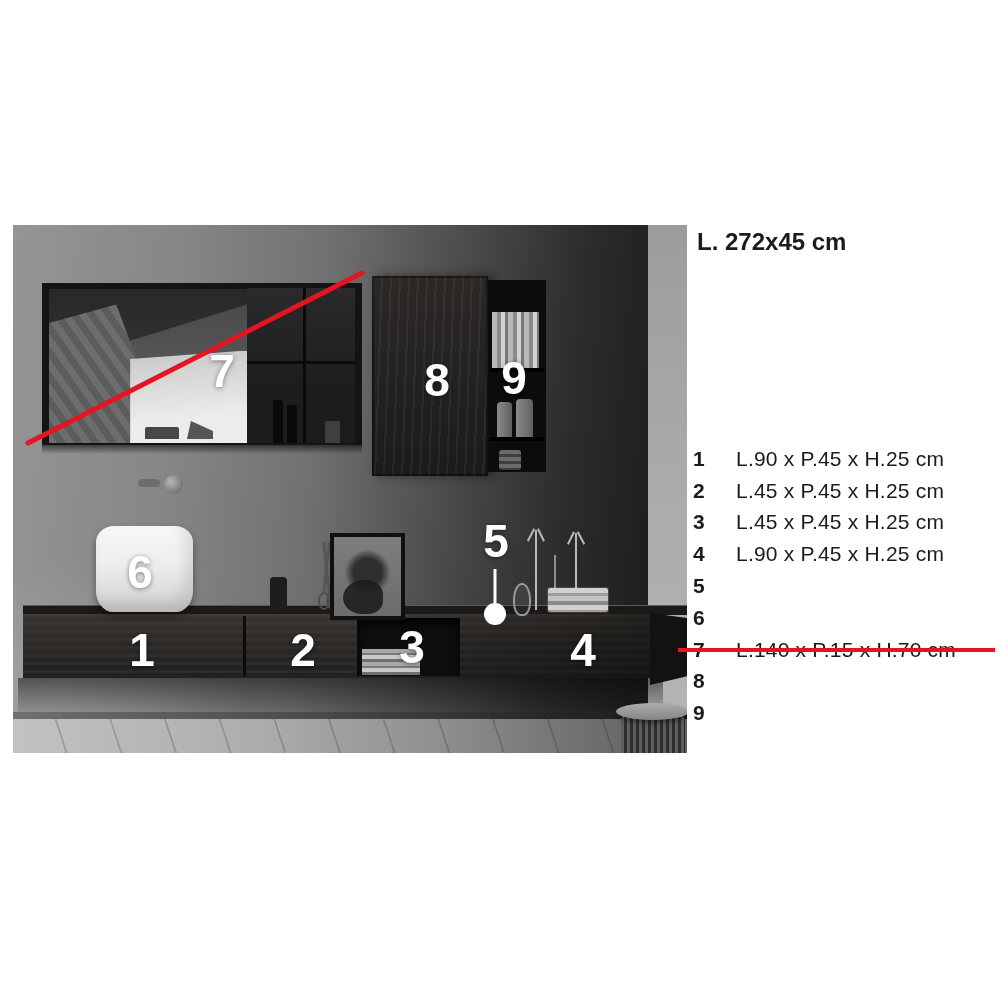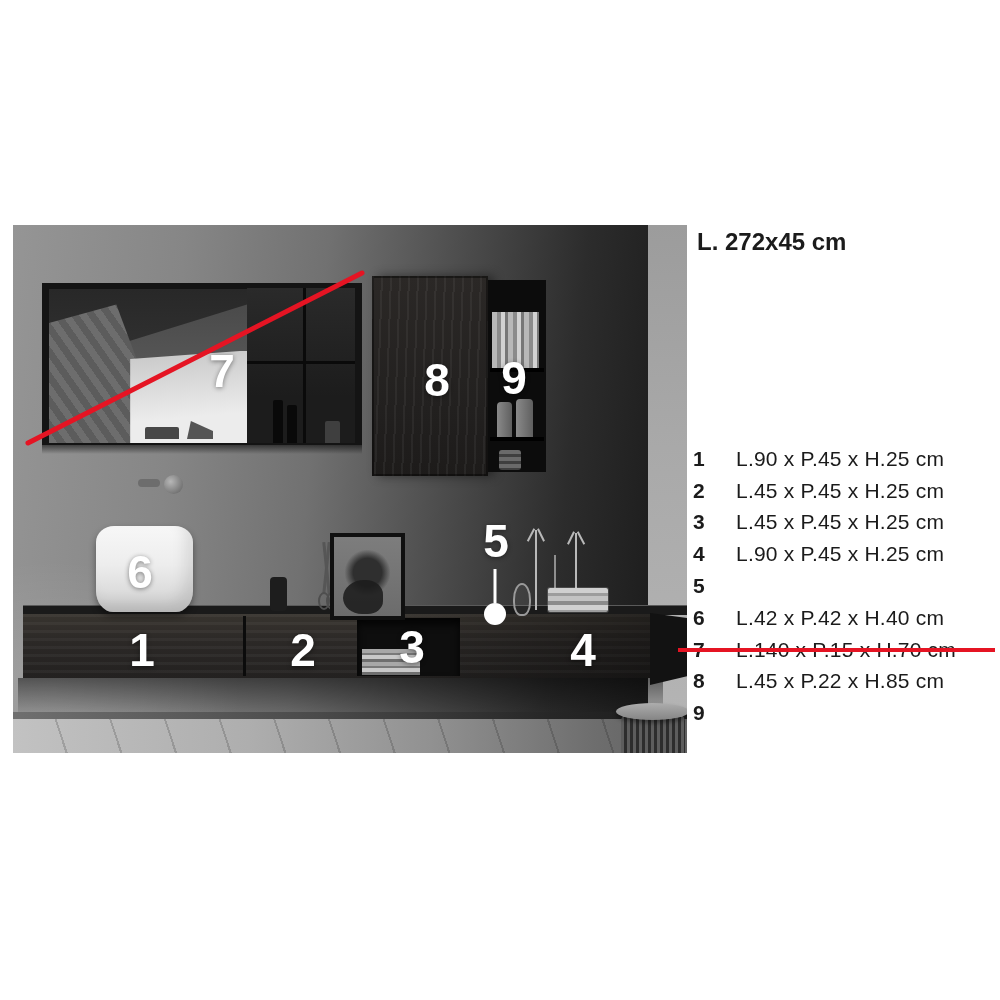--- a/index.html
+++ b/index.html
@@ -231,28 +231,26 @@
   </div>
   <div class="spec-row">
     <span class="spec-num">4</span>
     <span class="spec-text">L.90 x P.45 x H.25 cm</span>
   </div>
   <div class="spec-row">
     <span class="spec-num">5</span>
   </div>
   <div class="spec-row">
     <span class="spec-num">6</span>
-    <span class="spec-text">L.42 x P.42 x H.40 cm</span>
   </div>
   <div class="spec-row">
     <span class="spec-num">7</span>
     <span class="spec-text">L.140 x P.15 x H.70 cm</span>
   </div>
   <div class="spec-row">
     <span class="spec-num">8</span>
-    <span class="spec-text">L.45 x P.22 x H.85 cm</span>
   </div>
   <div class="spec-row">
     <span class="spec-num">9</span>
   </div>
 </div>
 
 <div class="abs strike-line"></div>
 
 </body></html>

